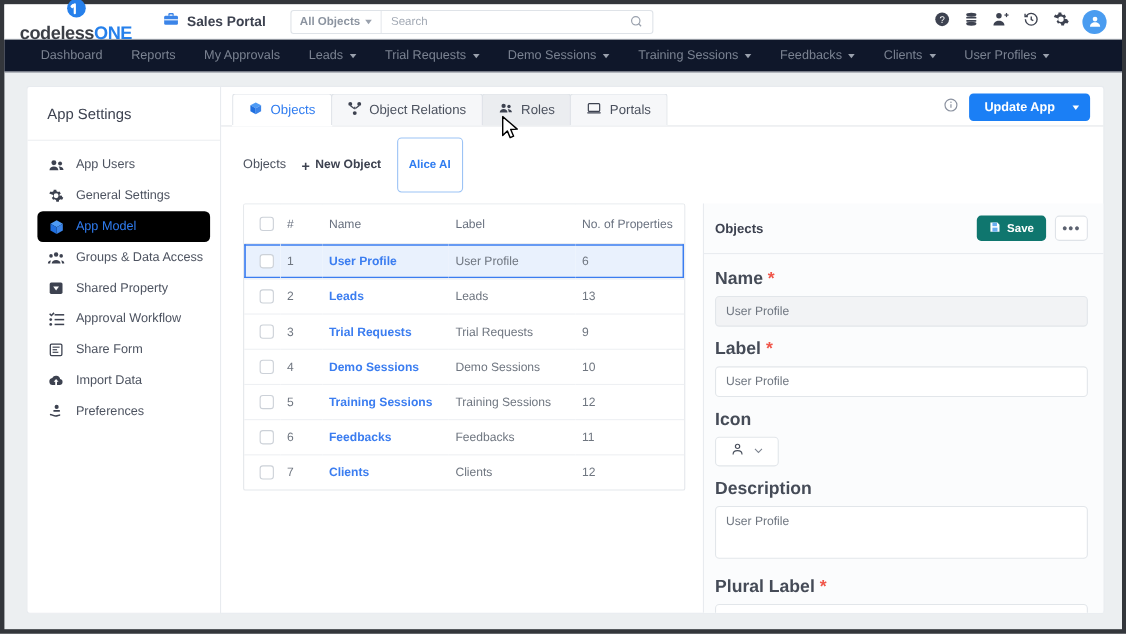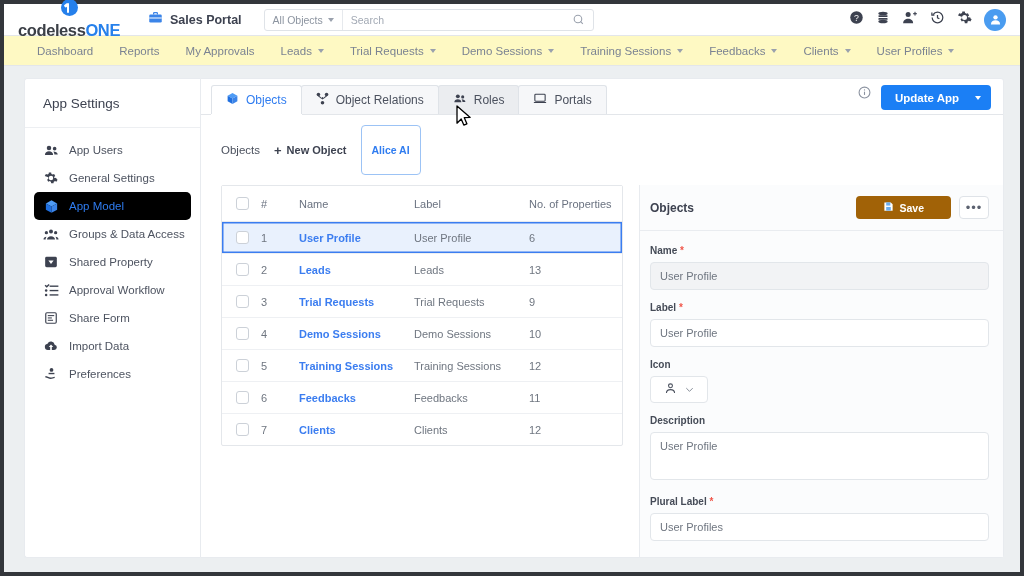--- a/index.html
+++ b/index.html
@@ -44,39 +44,39 @@
   .portal-name { font-size: 12.5px; font-weight: 700; color: #3d4250; }
 
   .searchwrap {
     margin-left: 22px; display: flex; align-items: center;
     width: 330px; height: 22px;
     border: 1px solid #dfe3e8; border-radius: 3px; background: #fff;
   }
   .sel-objects {
     font-size: 10.5px; color: #8c94a0; padding: 0 8px;
     display: flex; align-items: center; gap: 5px; height: 100%;
-    border-right: 1px solid #e6e9ed; white-space: nowrap;
+    border-right: 1px solid #e6e9ed; white-space: nowrap; font-weight: bold;
   }
   .search-input {
     border: 0; outline: 0; font-size: 10.5px; color: #8c94a0;
     padding: 0 8px; flex: 1; height: 100%; background: transparent;
     font-family: "Liberation Sans", sans-serif;
   }
   .search-input::placeholder { color: #a2a9b4; }
   .search-icon { padding-right: 8px; display: flex; }
 
   .topicons { margin-left: auto; display: flex; align-items: center; gap: 12px; padding-right: 14px; }
   .avatar {
     width: 22px; height: 22px; border-radius: 50%;
     background: #4a9cf0; display: flex; align-items: center; justify-content: center;
   }
 
   
   .navbar {
-    height: 30px; background: #fef9c3; flex: 0 0 30px;
+    height: 30px; background: #0f172a; flex: 0 0 30px;
     display: flex; align-items: center; gap: 0;
     border-bottom: 1px solid #e3e6ea; padding-left: 20px;
   }
   .navitem {
     font-size: 11.5px; color: #7b8392; padding: 0 13px;
     display: flex; align-items: center; gap: 6px; height: 100%;
     white-space: nowrap;
   }
   .caret {
     width: 0; height: 0; border-left: 3.5px solid transparent;
@@ -118,21 +118,21 @@
     display: flex; align-items: center; gap: 7px;
     font-size: 12px; color: #4b515e; height: 29px; padding: 0 14px;
     border: 1px solid #dfe3e8; border-bottom: 0; background: #f6f7f9;
     border-radius: 3px 3px 0 0; margin-right: -1px; position: relative;
   }
   .tab.active {
     background: #fff; color: #2f7cf0; z-index: 2;
     border-color: #dfe3e8; box-shadow: 0 1px 0 0 #fff;
   }
   .tab.hover { background: #ebedf0; }
-  .tab-right { margin-left: auto; display: flex; gap: 10px; padding-bottom: 4px; }
+  .tab-right { margin-left: auto; display: flex; align-items: center; gap: 10px; padding-bottom: 4px; }
   .btn-update {
     background: #1b7ff5; color: #fff; font-size: 11.5px; font-weight: 700;
     height: 25px; border-radius: 4px; display: flex; align-items: center;
     padding: 0 10px 0 14px; gap: 16px;
   }
   .btn-update .c { width: 0; height: 0; border-left: 3.5px solid transparent; border-right: 3.5px solid transparent; border-top: 4px solid #fff; }
 
   .subbar { display: flex; align-items: center; gap: 14px; padding: 10px 0 10px 20px; }
   .subbar-title { font-size: 11.5px; color: #4b515e; }
   .newobj { display: flex; align-items: center; gap: 5px; font-size: 11px; color: #3d4250; font-weight: 700; }
@@ -169,32 +169,32 @@
     width: 364px; flex: 0 0 364px; border-left: 1px solid #e8ebef;
     background: #fbfcfd; display: flex; flex-direction: column;
   }
   .rp-head {
     display: flex; align-items: center; padding: 11px 14px 11px 10px;
     border-bottom: 1px solid #e9ecf0;
   }
   .rp-title { font-size: 12px; font-weight: 700; color: #3d4250; }
   .rp-actions { margin-left: auto; display: flex; align-items: center; gap: 8px; }
   .btn-save {
-    background: #a16207; color: #fff; font-size: 10.5px; font-weight: 700;
+    background: #0f766e; color: #fff; font-size: 10.5px; font-weight: 700;
     border-radius: 4px; height: 23px; display: flex; align-items: center;
-    gap: 5px; padding: 0 27px;
+    gap: 5px; padding: 0 11px;
   }
   .btn-dots {
     border: 1px solid #dfe3e8; background: #fff; border-radius: 4px;
     height: 23px; width: 30px; display: flex; align-items: center;
     justify-content: center; color: #5c6270; font-size: 13px; letter-spacing: 1px;
   }
   .rp-form { padding: 14px 14px 0 10px; overflow: hidden; }
   .fld { margin-bottom: 12px; }
-  .flabel { font-size: 10px; color: #454b57; font-weight: 700; margin-bottom: 6px; display: block; }
+  .flabel { font-size: 16px; color: #454b57; font-weight: 700; margin-bottom: 6px; display: block; }
   .req { color: #f0564a; font-weight: 700; }
   .finput {
     width: 100%; height: 28px; border: 1px solid #e2e6ea; border-radius: 4px;
     background: #fff; font-size: 11px; color: #6f7680; padding: 0 9px;
     font-family: "Liberation Sans", sans-serif; outline: 0;
   }
   .finput.ro { background: #f2f3f5; }
   .fta {
     width: 100%; height: 48px; border: 1px solid #e2e6ea; border-radius: 4px;
     background: #fff; font-size: 11px; color: #6f7680; padding: 7px 9px;

